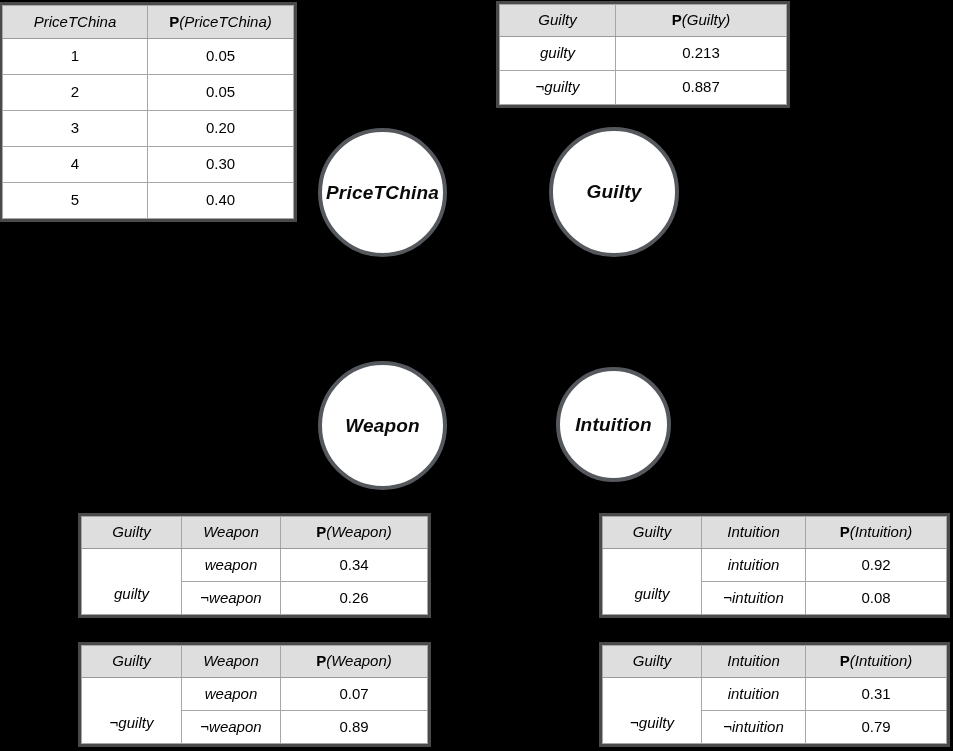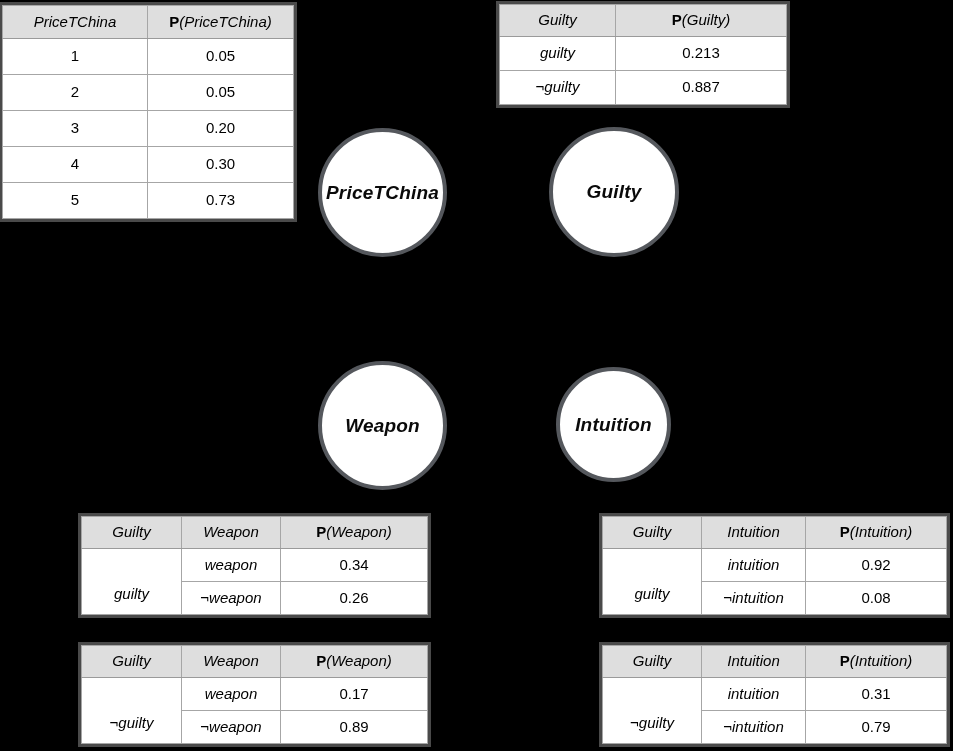--- a/index.html
+++ b/index.html
@@ -104,21 +104,21 @@
     <tr>
       <td class="num" style="height:35px;">3</td>
       <td class="num">0.20</td>
     </tr>
     <tr>
       <td class="num" style="height:35px;">4</td>
       <td class="num">0.30</td>
     </tr>
     <tr>
       <td class="num" style="height:35px;">5</td>
-      <td class="num">0.73</td>
+      <td class="num">0.40</td>
     </tr>
   </tbody>
 </table>
 
 <table class="cpt" style="left:499px; top:4px; width:288px;">
   <thead>
     <tr>
       <th style="width:115px; height:31px;">Guilty</th>
       <th style="height:31px;">
         <span class="pfn"><b>P</b><i>(Guilty)</i></span>
@@ -183,21 +183,21 @@
       <th style="width:98px; height:31px;">Weapon</th>
       <th style="height:31px;">
         <span class="pfn"><b>P</b><i>(Weapon)</i></span>
       </th>
     </tr>
   </thead>
   <tbody>
     <tr>
       <td class="rowspan-cell" rowspan="2" style="vertical-align:bottom; padding-bottom:12px;">¬guilty</td>
       <td class="val-italic" style="height:32px;">weapon</td>
-      <td class="num">0.17</td>
+      <td class="num">0.07</td>
     </tr>
     <tr>
       <td class="val-italic" style="height:32px;">¬weapon</td>
       <td class="num">0.89</td>
     </tr>
   </tbody>
 </table>
 
 <table class="cpt" style="left:602px; top:516px; width:345px;">
   <thead>

